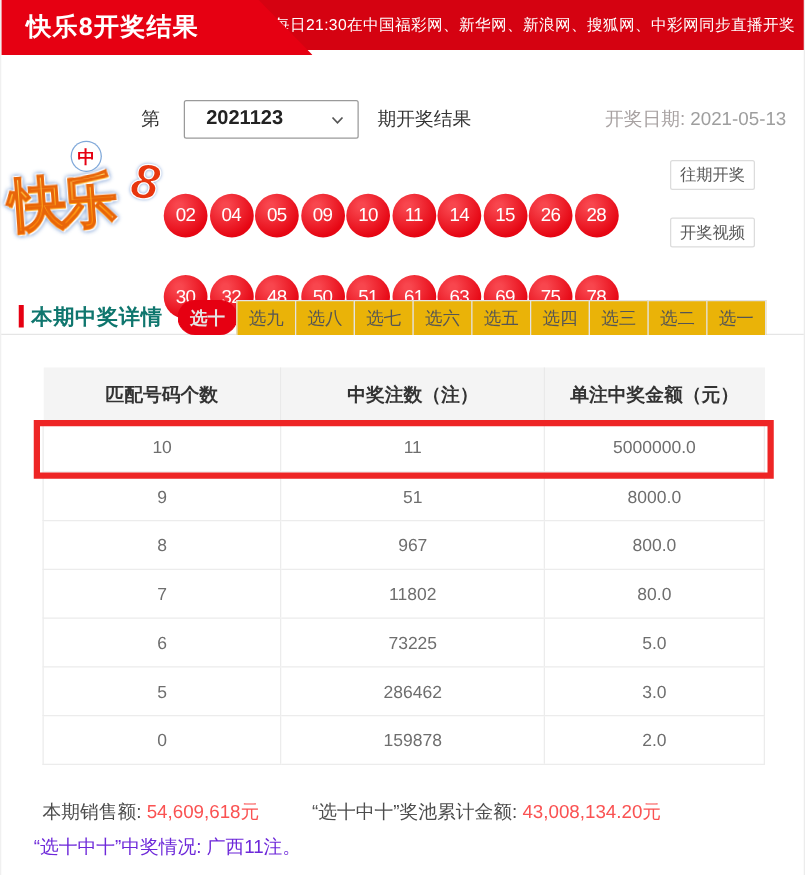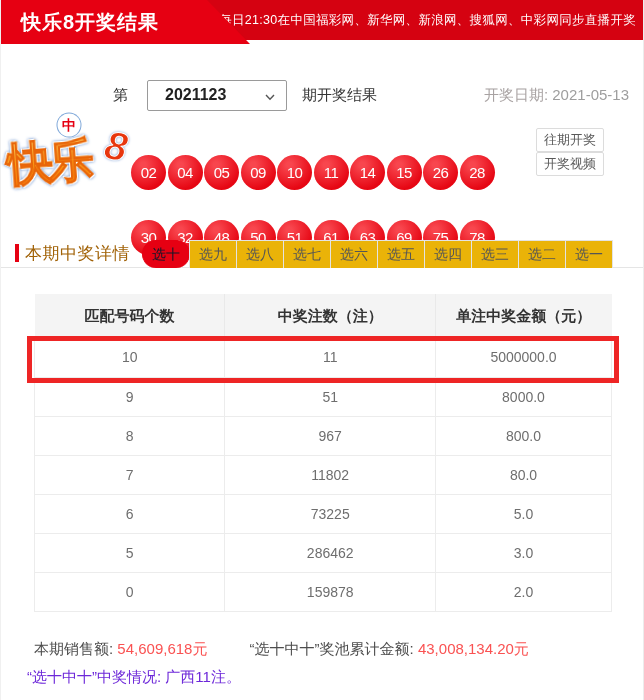--- a/index.html
+++ b/index.html
@@ -43,33 +43,33 @@
   .logo-eight { position:absolute; right:4px; top:10px; font-size:40px; font-weight:900; font-style:italic;
     color:#e8360e; -webkit-text-stroke:1px #ffffff; text-shadow:0 0 3px #4a79c4; transform:rotate(10deg); }
 
   .balls { position:absolute; left:130px; top:21px; }
   .ball-row { display:flex; margin-bottom:10px; }
   .ball { width:35px; height:35px; border-radius:50%; margin-right:1.5px;
     background:radial-gradient(circle at 35% 28%, #f8464e 8%, #e60613 72%);
     color:#fff; font-size:15px; font-weight:normal; display:flex; align-items:center; justify-content:center;
     letter-spacing:-0.5px;margin-top:20px; }
 
-  .side-buttons { position:absolute; left:535px; top:14px; display:flex; flex-direction:column; gap:0; }
+  .side-buttons { position:absolute; left:535px; top:14px; display:flex; flex-direction:column; gap:22px; }
   .side-buttons button { width:68px; height:24px; background:#fff; border:1px solid #dcdcdc; border-radius:2px;
     font-size:13px; color:#595959; font-family:inherit; cursor:pointer; line-height:22px; }
 
   
   .tabs-row { position:absolute; top:240px; left:0; right:0; height:28px; border-bottom:1px solid #e5e5e5; }
   .red-bar { position:absolute; left:14px; top:4px; width:4px; height:18px; background:#e60012; }
-  .section-title { position:absolute; left:24px; top:2px; font-size:17px; font-weight:normal; color:#a16207; letter-spacing:.5px; }
+  .section-title { position:absolute; left:24px; top:2px; font-size:17px; font-weight:bold; color:#0f766e; letter-spacing:.5px; }
   .tabs { position:absolute; left:141px; top:0; display:flex; }
   .tab { width:48px; height:28px; line-height:27px; text-align:center; font-size:14px; color:#555;
     background:#eab308; border:1px solid #e3e3e3; border-bottom:none; margin-left:-1px; cursor:pointer; }
   .tab:first-child { margin-left:0; }
-  .tab.active { background:#e60012; border-color:#e60012; color:#0f172a; font-weight:normal;border-radius:14px; }
+  .tab.active { background:#e60012; border-color:#e60012; color:#e5e5e5; font-weight:bold;border-radius:14px; }
 
   
   .table-wrap { position:absolute; top:294px; left:33px; width:578px; }
   table { width:100%; border-collapse:collapse; table-layout:fixed; }
   col.c1 { width:33%; } col.c2 { width:36.5%; } col.c3 { width:30.5%; }
   thead th { height:44px; background:#f4f4f4; font-size:15px; font-weight:bold; color:#333; text-align:center; }
   thead th + th { border-left:1px solid #e9e9e9; }
   tbody td { height:39px; text-align:center; font-size:14px; color:#6e6e6e;
     border-bottom:1px solid #ececec; }
   tbody td + td { border-left:1px solid #ececec; }

